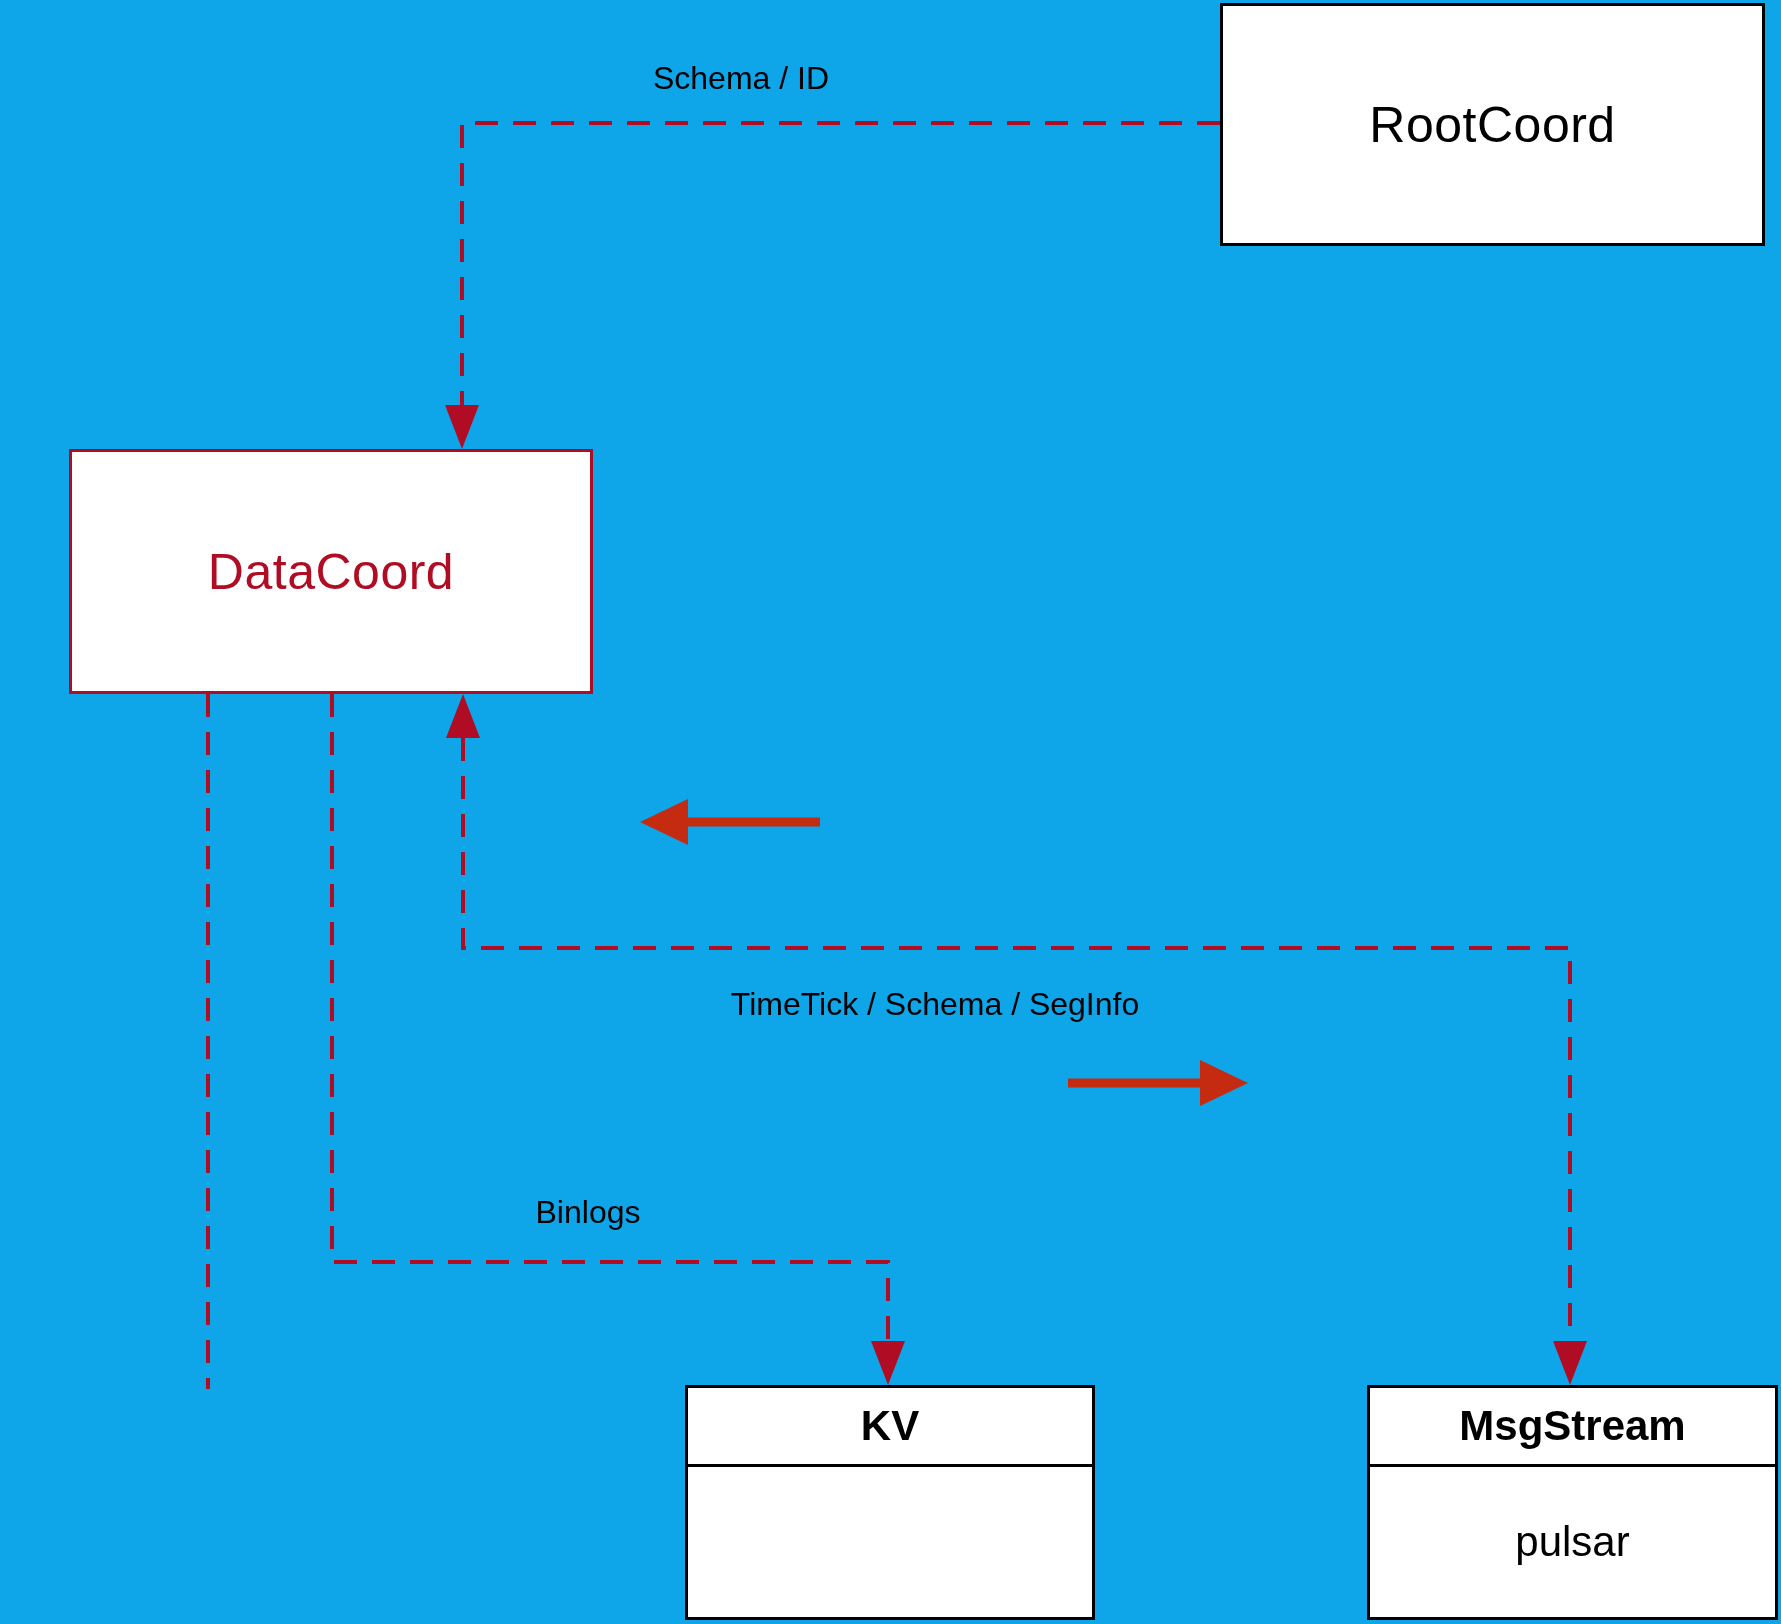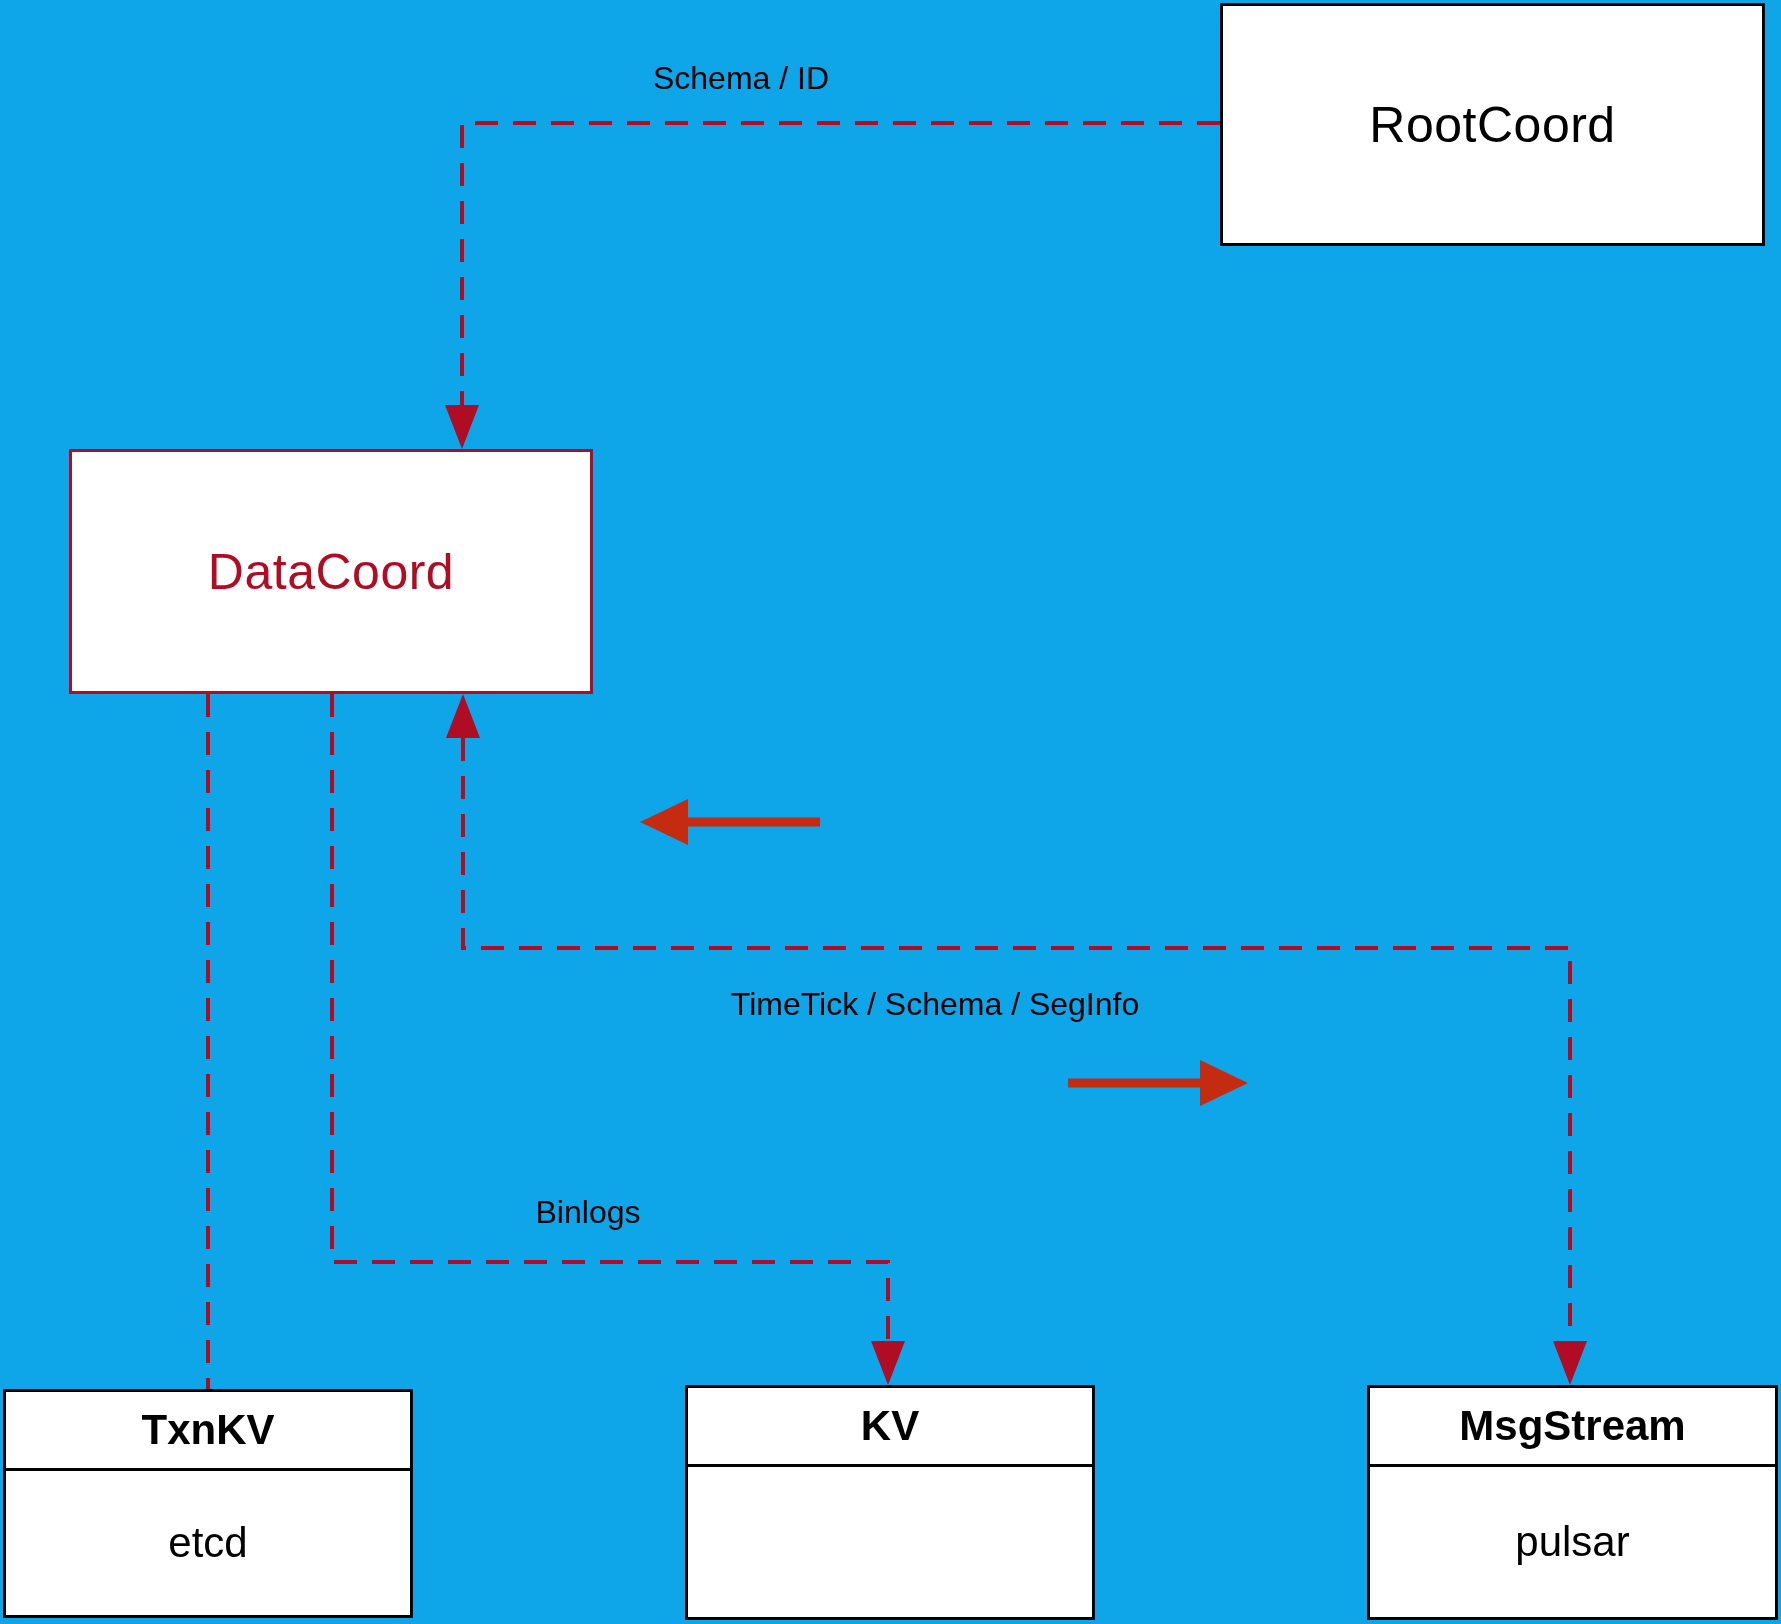--- a/index.html
+++ b/index.html
@@ -129,26 +129,20 @@
   </svg>
 
   <div class="node node-plain rootcoord">
     <span>RootCoord</span>
   </div>
 
   <div class="node node-plain datacoord">
     <span>DataCoord</span>
   </div>
 
-  <div class="node table-node txnkv">
-    <div class="table-header">TxnKV</div>
-    <div class="table-body">
-      <div>etcd</div>
-    </div>
-  </div>
 
   <div class="node table-node kv">
     <div class="table-header">KV</div>
   </div>
 
   <div class="node table-node msgstream">
     <div class="table-header">MsgStream</div>
     <div class="table-body">
       <div>pulsar</div>
     </div>

